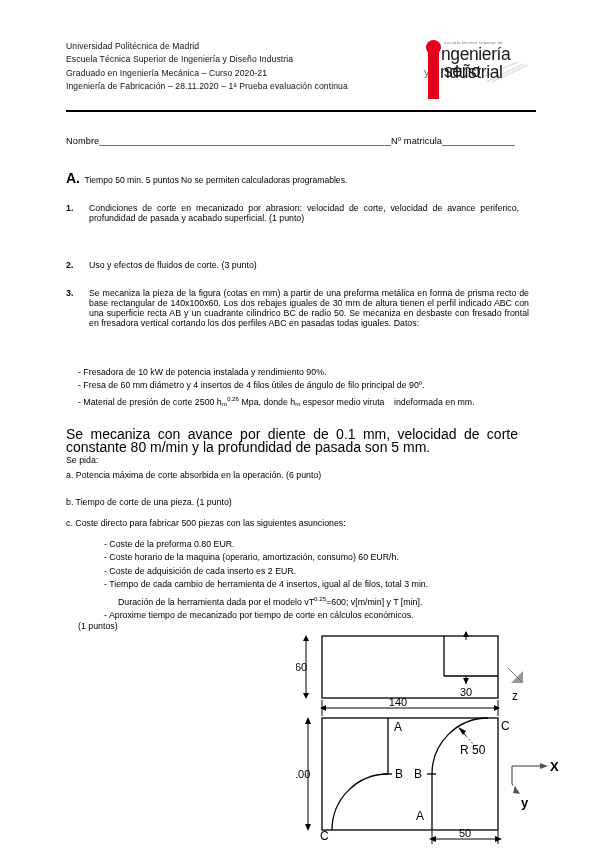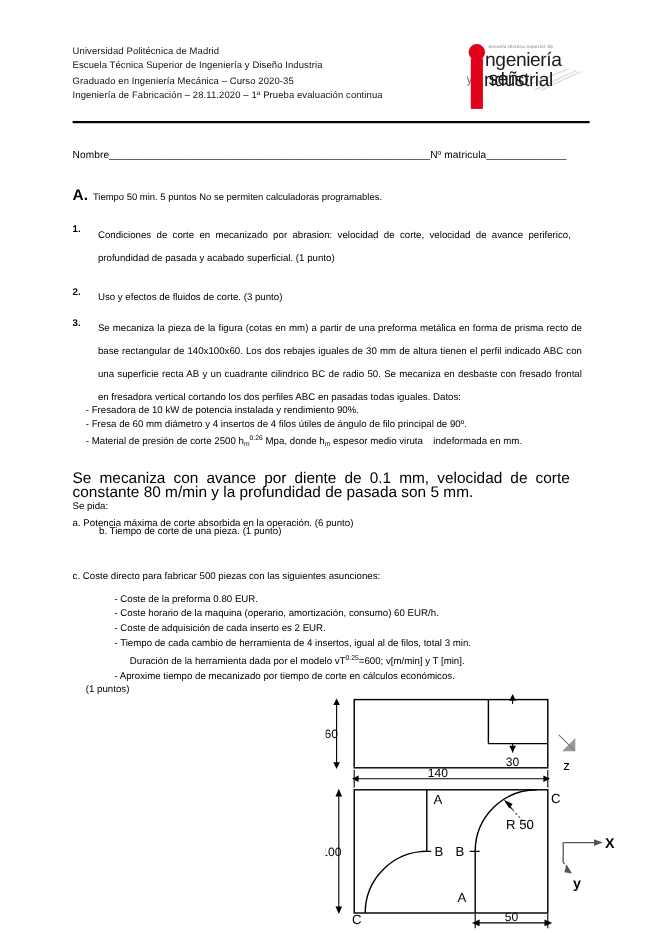--- a/index.html
+++ b/index.html
@@ -123,21 +123,21 @@
     font-weight:bold;
     letter-spacing:0px;
   }
   .sectionA .subA{
     font-size:8.6px;
   }
 
   .qblock{
     position:absolute;
     font-size:8.8px;
-    line-height:21px;
+    line-height:10px;
     text-align:justify;
   }
   .qnum{
     position:absolute;
     font-weight:bold;
     font-size:8.8px;
   }
 
   #q1{left:89px; top:203px; width:430px;}
   #q1n{left:66px; top:203px;}
@@ -171,23 +171,22 @@
     left:66px; top:455px;
     font-size:8.8px;
   }
   .itemA{
     position:absolute;
     left:66px; top:470px;
     font-size:8.8px;
   }
   .itemB{
     position:absolute;
-    left:66px; top:477px;
-    font-size:8.8px;
-    margin-left:24px;
+    left:66px; top:497px;
+    font-size:8.8px;
   }
   .itemC{
     position:absolute;
     left:66px; top:518px;
     font-size:8.8px;
   }
   .subdash{
     position:absolute;
     left:104px; top:538px;
     width:420px;
@@ -211,21 +210,21 @@
 </style>
 </head>
 <body>
 
 <div class="page">
 
   <div class="header">
     <div class="header-lines">
       <div>Universidad Politécnica de Madrid</div>
       <div>Escuela Técnica Superior de Ingeniería y Diseño Industria</div>
-      <div>Graduado en Ingeniería Mecánica – Curso 2020-35</div>
+      <div>Graduado en Ingeniería Mecánica – Curso 2020-21</div>
       <div>Ingeniería de Fabricación – 28.11.2020 – 1ª Prueba evaluación continua</div>
     </div>
 
     <div class="logo">
       <div class="logo-inner">
         <svg class="logo-slash" viewBox="0 0 44 22">
           <line x1="2" y1="20" x2="40" y2="2" stroke="#999" stroke-width="1.4"></line>
           <line x1="8" y1="20" x2="44" y2="3" stroke="#999" stroke-width="1.4"></line>
           <line x1="0" y1="14" x2="34" y2="0" stroke="#999" stroke-width="1.4"></line>
         </svg>

